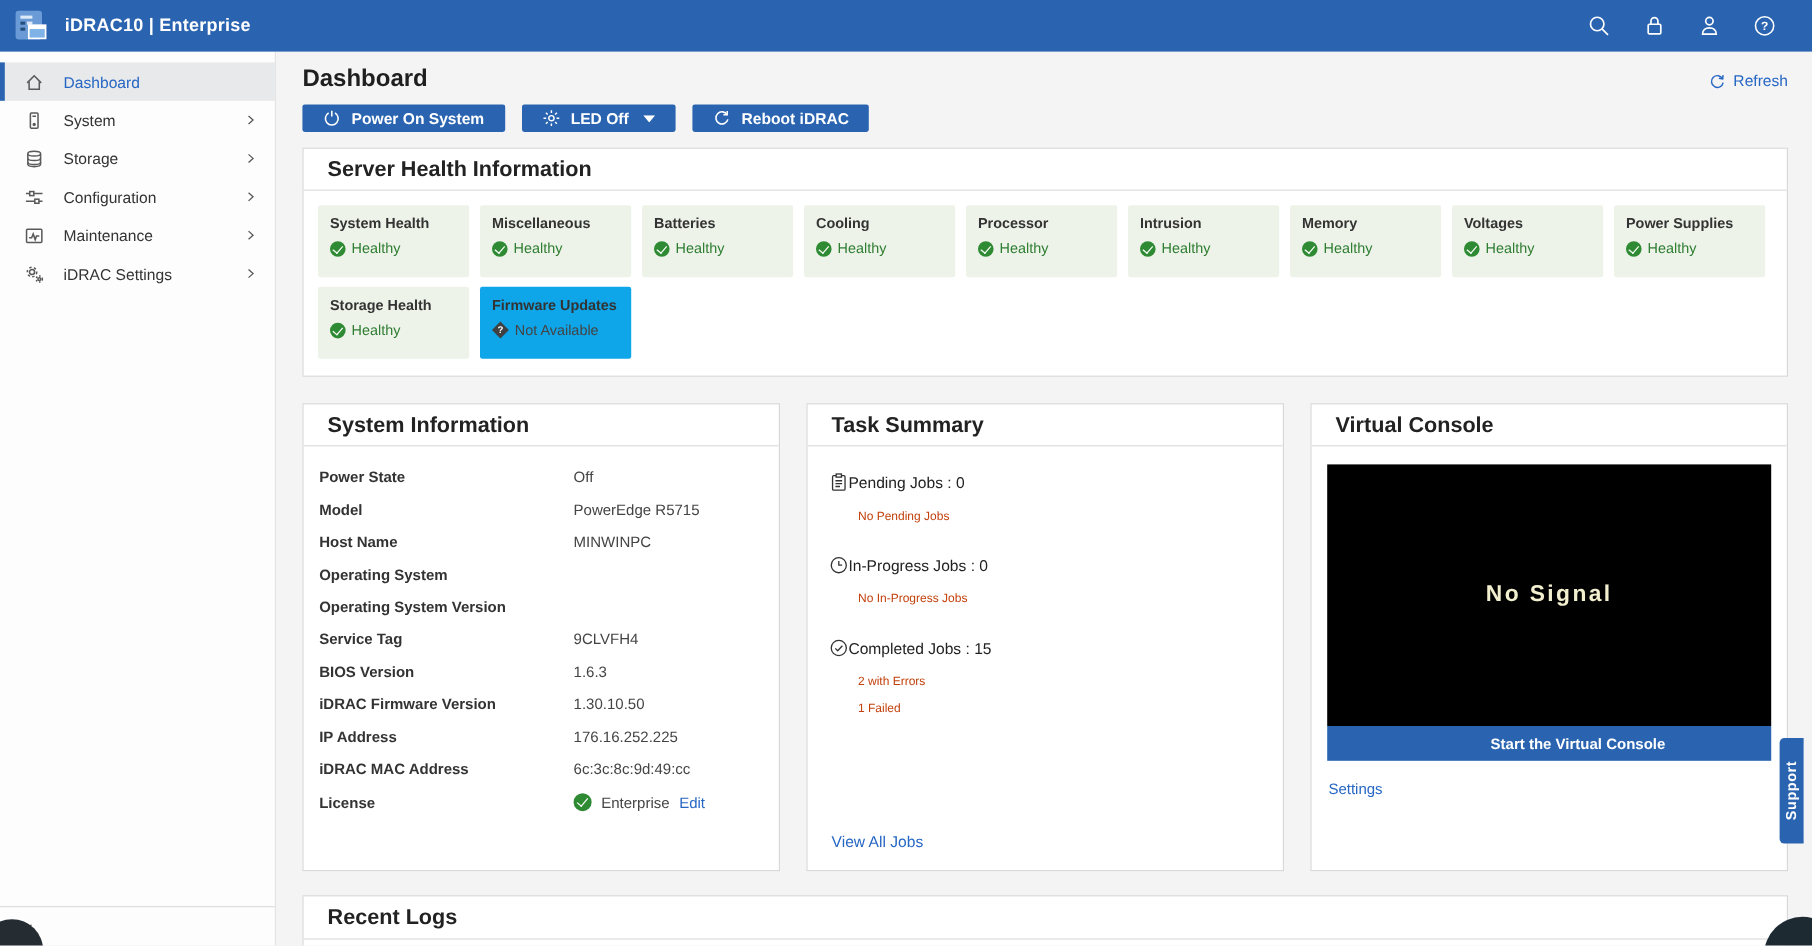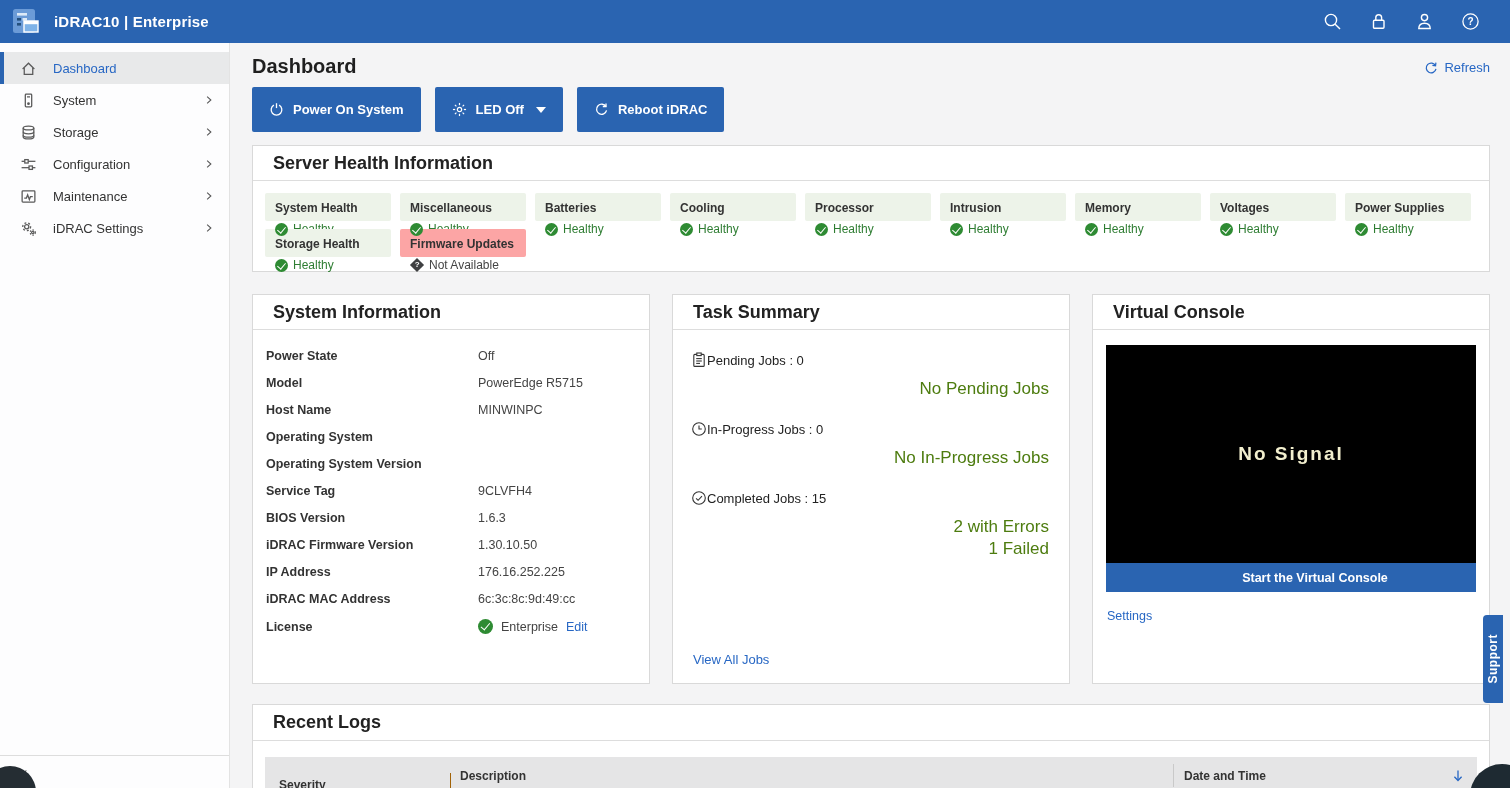--- a/index.html
+++ b/index.html
@@ -24,36 +24,36 @@
   .nav-chevron { width:12px; height:14px; flex:none; }
   .sidebar-foot { position:absolute; bottom:0; left:0; right:0; height:33px; border-top:1px solid #ddd; display:flex; align-items:center; padding-left:18px; }
   .collapse-glyph { color:#555; font-size:17px; cursor:pointer; line-height:1; }
 
   
   .main { position:absolute; left:230px; top:43px; right:0; bottom:0; overflow:hidden; }
   .page-head { display:flex; align-items:flex-start; padding:12px 20px 0 22px; }
   .page-title { font-size:20px; font-weight:bold; color:#1f1f1f; }
   .refresh-link { margin-left:auto; display:flex; gap:6px; align-items:center; color:#2767c4; font-size:13px; margin-top:5px; cursor:pointer; }
   .actions { display:flex; gap:14px; padding:9px 0 0 22px; }
-  .btn { height:45px; background:#2a64b1; color:#fff; border:none; border-radius:2px; font-size:13px; font-weight:bold;
+  .btn { height:23px; background:#2a64b1; color:#fff; border:none; border-radius:2px; font-size:13px; font-weight:bold;
          display:flex; align-items:center; gap:9px; padding:0 17px; cursor:pointer; font-family:inherit; }
   .btn .caret { margin-left:3px; display:flex; }
 
   .panel { background:#fff; border:1px solid #d9d9d9; }
   .panel-title { height:35px; display:flex; align-items:center; padding:0 20px; font-size:18px; font-weight:bold; color:#222; border-bottom:1px solid #ddd; }
 
   
   .health-panel { margin:13px 20px 0 22px; }
   .tiles { display:flex; flex-wrap:wrap; gap:8px 9px; padding:12px 12px 14px; }
-  .tile { width:126px; height:28px; border-radius:2px; padding:8px 10px 0; cursor:pointer; }
+  .tile { width:126px; height:60px; border-radius:2px; padding:8px 10px 0; cursor:pointer; }
   .tile-label { font-size:12px; font-weight:bold; color:#333; margin-bottom:7px; white-space:nowrap; }
   .tile-status { display:flex; align-items:center; gap:5px; font-size:12px; }
   .state-healthy { background:#edf3e9; }
   .state-healthy .tile-status { color:#2e7d32; }
-  .state-na { background:#fca5a5; }
+  .state-na { background:#0ea5e9; }
   .state-na .tile-status { color:#444; }
   .dot { flex:none; }
   .state-healthy .dot { width:13px; height:13px; background:#2e8b33; border-radius:50%; position:relative; }
   .state-healthy .dot::after { content:""; position:absolute; left:4px; top:2px; width:4px; height:7px;
       border:solid #fff; border-width:0 1.6px 1.6px 0; transform:rotate(40deg); }
   .state-na .dot { width:10px; height:10px; background:#3f4042; transform:rotate(45deg); margin:1px 2px; position:relative; }
   .state-na .dot::after { content:"?"; color:#fff; font-size:8px; font-weight:bold; position:absolute; top:50%; left:50%;
       transform:translate(-50%,-52%) rotate(-45deg); }
 
   
@@ -67,21 +67,21 @@
   .si-license-val { display:flex; align-items:center; gap:8px; }
   .check-badge { width:15px; height:15px; background:#2e8b33; border-radius:50%; position:relative; display:inline-block; flex:none; }
   .check-badge::after { content:""; position:absolute; left:4.6px; top:2.4px; width:4.2px; height:7.6px;
       border:solid #fff; border-width:0 1.7px 1.7px 0; transform:rotate(40deg); }
   .link { color:#2767c4; cursor:pointer; }
 
   .ts-body { padding:22px 20px 0 18px; }
   .ts-section { margin-bottom:24px; }
   .ts-heading { display:flex; align-items:center; gap:0; font-size:13px; font-weight:normal; color:#222; margin-bottom:13px; }
   .ts-heading svg { flex:none; }
-  .ts-line { font-size:17px; color:#4d7c0f; margin:0 0 6px 24px; line-height:16px;text-align:right; }
+  .ts-line { font-size:10px; color:#c2410c; margin:0 0 6px 24px; line-height:16px; }
   .view-all { position:absolute; left:20px; bottom:16px; font-size:13px; }
 
   .vc-body { padding:15px 13px 0; }
   .vc-screen { height:218px; background:#000; display:flex; align-items:center; justify-content:center; }
   .no-signal { color:#f2efce; font-size:19px; font-weight:bold; letter-spacing:2px; }
   .vc-start { height:29px; background:#2a64b1; color:#fff; font-size:12.5px; font-weight:bold;
       display:flex; align-items:center; justify-content:center; cursor:pointer;padding-left:48px; }
   .vc-settings { margin:17px 0 0 1px; font-size:12.5px; display:inline-block; }
 
   

